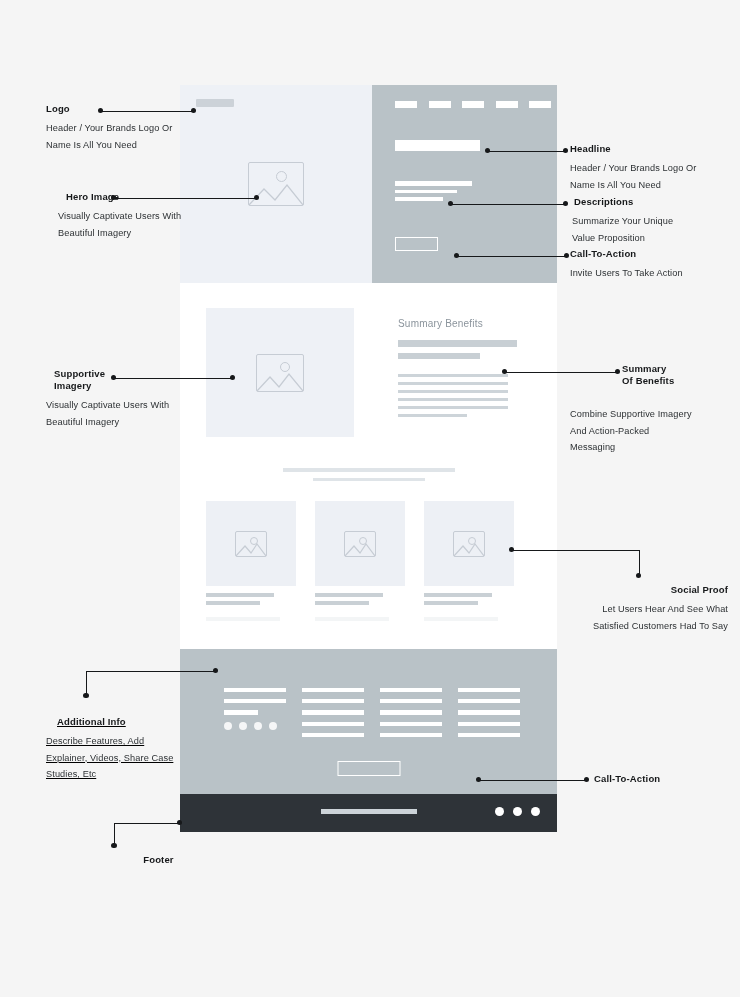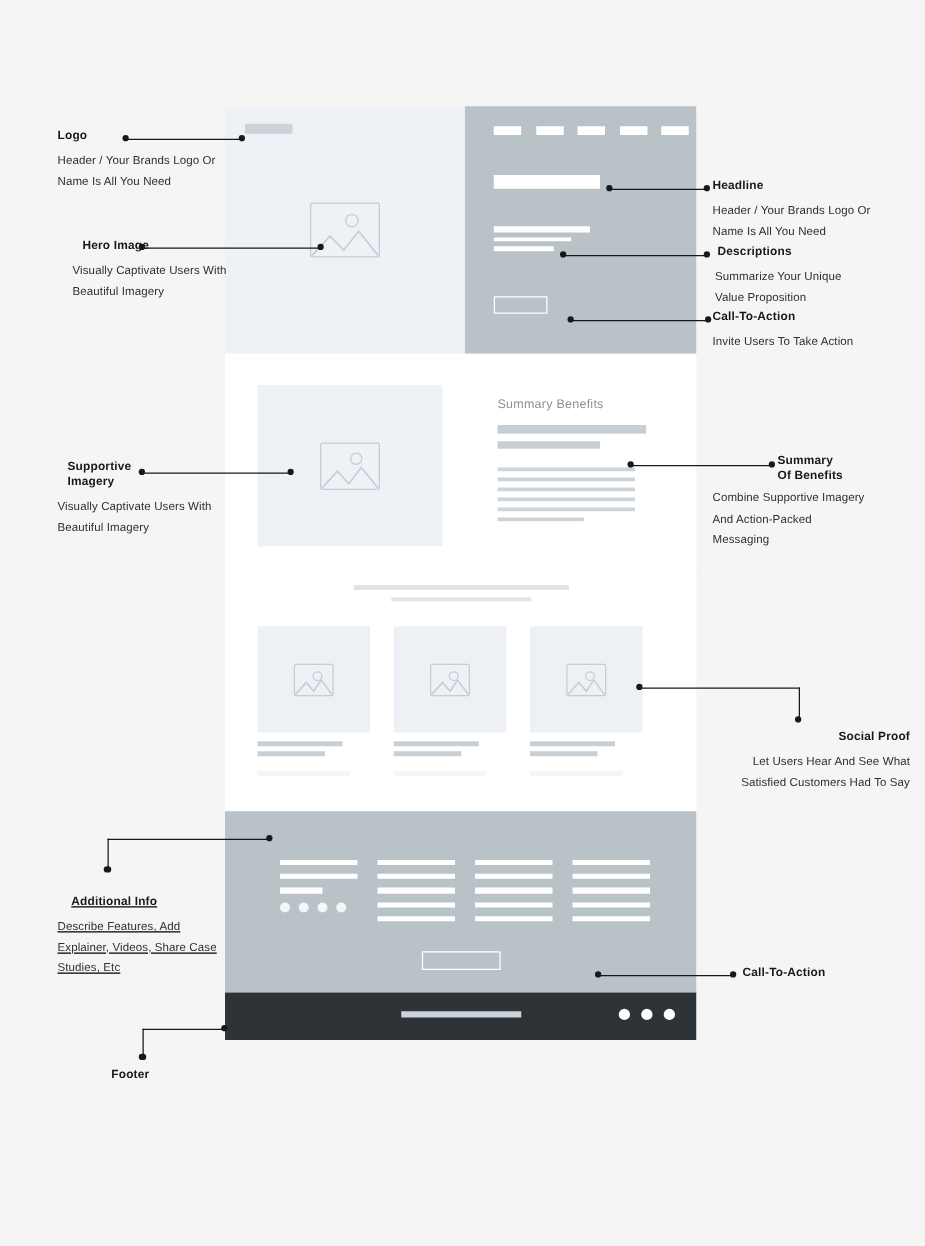--- a/index.html
+++ b/index.html
@@ -503,21 +503,21 @@
 </div>
 
 <div class="anno" style="left:46px; top:716px; width:170px;text-decoration:underline;">
   <div class="anno-title" style="padding-left:11px;">Additional Info</div>
   <div class="anno-body">Describe Features, Add
 Explainer, Videos, Share Case
 Studies, Etc</div>
 </div>
 
 <div class="anno" style="left:58px; top:854px; width:170px;">
-  <div class="anno-title" style="padding-left:31px;">Footer</div>
+  <div class="anno-title" style="padding-left:31px;text-align:center;">Footer</div>
 </div>
 
 <div class="anno" style="left:570px; top:143px; width:168px;">
   <div class="anno-title">Headline</div>
   <div class="anno-body" style="padding-left:-2px;">Header / Your Brands Logo Or
 Name Is All You Need</div>
 </div>
 
 <div class="anno" style="left:570px; top:196px; width:168px;">
   <div class="anno-title" style="padding-left:4px;">Descriptions</div>
@@ -528,21 +528,21 @@
 <div class="anno" style="left:570px; top:248px; width:168px;">
   <div class="anno-title">Call-To-Action</div>
   <div class="anno-body">Invite Users To Take Action</div>
 </div>
 
 <div class="anno" style="left:622px; top:363px; width:120px;">
   <div class="anno-title">Summary
 Of Benefits</div>
 </div>
 <div class="anno" style="left:570px; top:390px; width:170px;">
-  <div class="anno-body" style="margin-top:0;">Combine Supportive Imagery
+  <div class="anno-body" style="margin-top:16px;">Combine Supportive Imagery
 And Action-Packed
 Messaging</div>
 </div>
 
 <div class="anno anno-center" style="left:552px; top:584px; width:176px;">
   <div class="anno-title">Social Proof</div>
   <div class="anno-body">Let Users Hear And See What
 Satisfied Customers Had To Say</div>
 </div>
 

